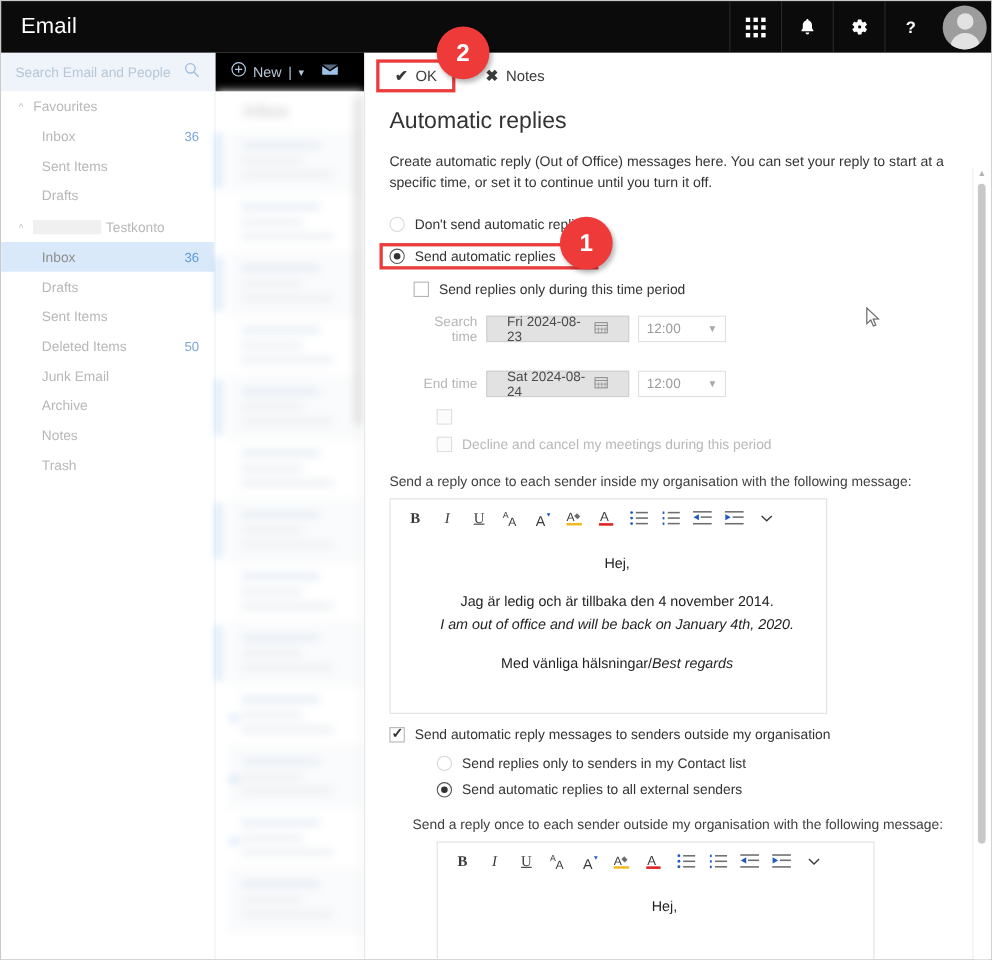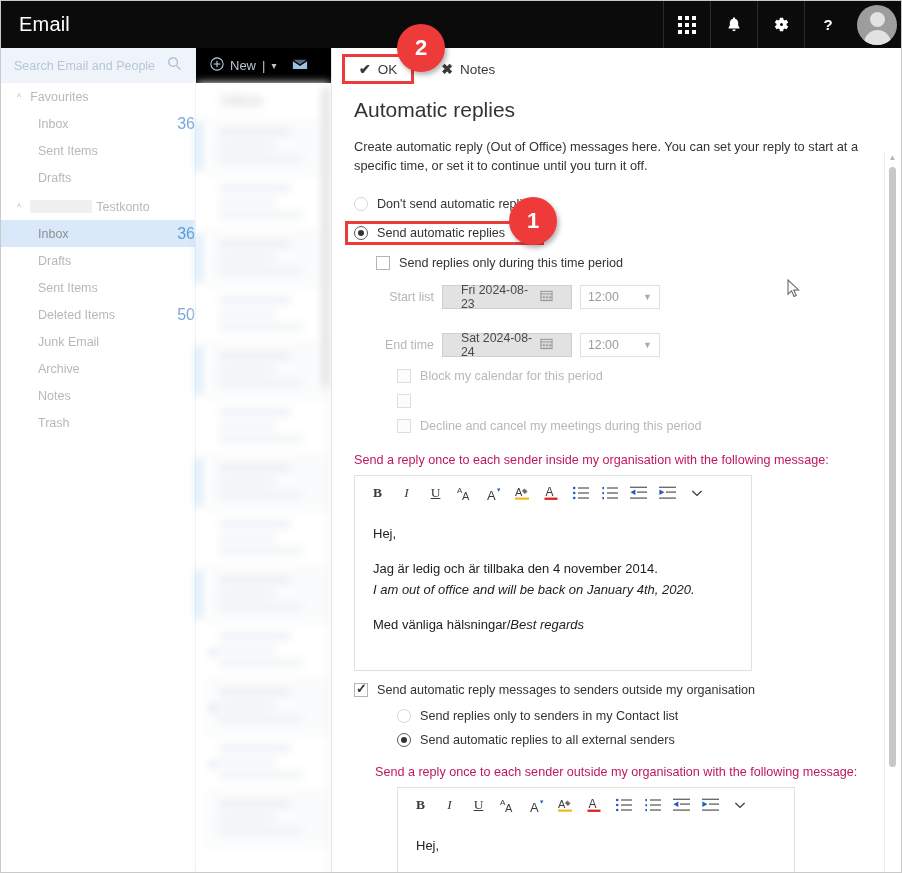--- a/index.html
+++ b/index.html
@@ -86,21 +86,21 @@
   .side-group .chev { font-size: 9px; color: #bdbdbd; margin-right: 9px; }
   .redact {
     display: inline-block; width: 62px; height: 13px; background: #f0f0f0;
     border-radius: 1px; margin-right: 4px;
   }
   .side-item {
     display: flex; align-items: center; height: 27px; padding-left: 37px;
     font-size: 12.5px; color: #b8b8b8; cursor: pointer;
   }
   .side-item.sel { background: #d9e9f9; color: #8f8f8f; }
-  .side-item .cnt { margin-left: auto; font-size: 16px; color: #7aa7d8; }
+  .side-item .cnt { margin-left: auto; margin-right: 14px; font-size: 12px; color: #7aa7d8; }
   .side-item.sel .cnt { color: #5b9bd8; }
 
   
   .msglist {
     position: absolute; left: 196px; top: 82px; width: 133px; height: 789px;
     background: #fff; overflow: hidden;
     filter: blur(4px);
   }
   .ml-head { font-size: 17px; color: #c6c6c6; padding: 8px 0 8px 24px; }
   .mlrow {
@@ -186,38 +186,38 @@
     width: 130px; height: 24px; background: #e2e2e2; border: 1px solid #cfcfcf;
     display: flex; align-items: center; padding: 0 18px; font-size: 12.3px; color: #4a4a4a;
   }
   .dt-field .cal { margin-left: auto; color: #8d8d8d; }
   .tm-field {
     width: 80px; height: 24px; background: #fff; border: 1px solid #e0e0e0;
     display: flex; align-items: center; padding: 0 7px; font-size: 12.3px; color: #9a9a9a;
   }
   .tm-field .car { margin-left: auto; color: #a9a9a9; font-size: 9px; }
 
-  .sec-label { font-size: 12.6px; color: #be185d; margin: 20px 0 8px 22px; }
+  .sec-label { font-size: 12.6px; color: #404040; margin: 20px 0 8px 22px; }
   .sec-label.b2 { margin-top: 18px; }
 
   
   .editor {
     margin-left: 22px; border: 1px solid #e0e0e0; background: #fff;
   }
   .editor.e1 { width: 398px; height: 196px; }
   .editor.e2 { width: 398px; height: 120px; margin-left: 43px; }
   .etoolbar {
     height: 33px; display: flex; align-items: center; gap: 0; padding: 0 8px;
   }
   .ebtn {
     width: 29px; height: 29px; display: flex; align-items: center; justify-content: center;
     cursor: pointer; color: #3b3b3b; font-size: 13.5px;
   }
   .ebody { padding: 14px 14px; font-size: 13px; color: #222; line-height: 1.65; }
-  .ebody p { margin: 0 0 13px 4px; }
+  .ebody p { margin: 0 0 13px 16px; text-align: center; }
   .ebody .it { font-style: italic; }
 
   
   .pane-sb {
     position: absolute; right: 3px; top: 105px; width: 13px; height: 752px;
     background: #fff;
   }
   .pane-sb .up, .pane-sb .dn {
     position: absolute; left: 2px; width: 9px; height: 9px; color: #b5b5b5;
     font-size: 8px; text-align: center; line-height: 9px;
@@ -480,21 +480,21 @@
           <span class="lbl">Send automatic replies</span>
         </span>
       </div>
 
       <div class="opt-row indent1" style="margin-top:11px">
         <span class="cbox"></span>
         <span class="lbl">Send replies only during this time period</span>
       </div>
 
       <div class="dtrow" style="margin-top:15px">
-        <span class="dt-label">Start list</span>
+        <span class="dt-label">Search time</span>
         <span class="dt-field">
           <span>Fri 2024-08-23</span>
           <span class="cal">
             <svg width="13" height="13" viewBox="0 0 14 14">
                 <rect x="1" y="2.5" width="12" height="10" fill="none" stroke="currentColor" stroke-width="1"></rect>
                 <line x1="1" y1="5.3" x2="13" y2="5.3" stroke="currentColor" stroke-width="1"></line>
                 <line x1="4.3" y1="7" x2="4.3" y2="12.5" stroke="currentColor" stroke-width=".7"></line>
                 <line x1="7.6" y1="7" x2="7.6" y2="12.5" stroke="currentColor" stroke-width=".7"></line>
                 <line x1="10.8" y1="7" x2="10.8" y2="12.5" stroke="currentColor" stroke-width=".7"></line>
                 <line x1="1" y1="8.8" x2="13" y2="8.8" stroke="currentColor" stroke-width=".7"></line>
@@ -521,24 +521,20 @@
                 <line x1="1" y1="8.8" x2="13" y2="8.8" stroke="currentColor" stroke-width=".7"></line>
               </svg>
           </span>
         </span>
         <span class="tm-field">
           <span>12:00</span>
           <span class="car">▼</span>
         </span>
       </div>
 
-      <div class="opt-row indent2" style="margin-top:12px">
-        <span class="cbox dim"></span>
-        <span class="lbl dim">Block my calendar for this period</span>
-      </div>
       <div class="opt-row indent2" style="margin-top:11px">
         <span class="cbox dim"></span>
       </div>
       <div class="opt-row indent2" style="margin-top:11px">
         <span class="cbox dim"></span>
         <span class="lbl dim">Decline and cancel my meetings during this period</span>
       </div>
 
       <div class="sec-label" style="margin-left:0">Send a reply once to each sender inside my organisation with the following message:</div>
 

